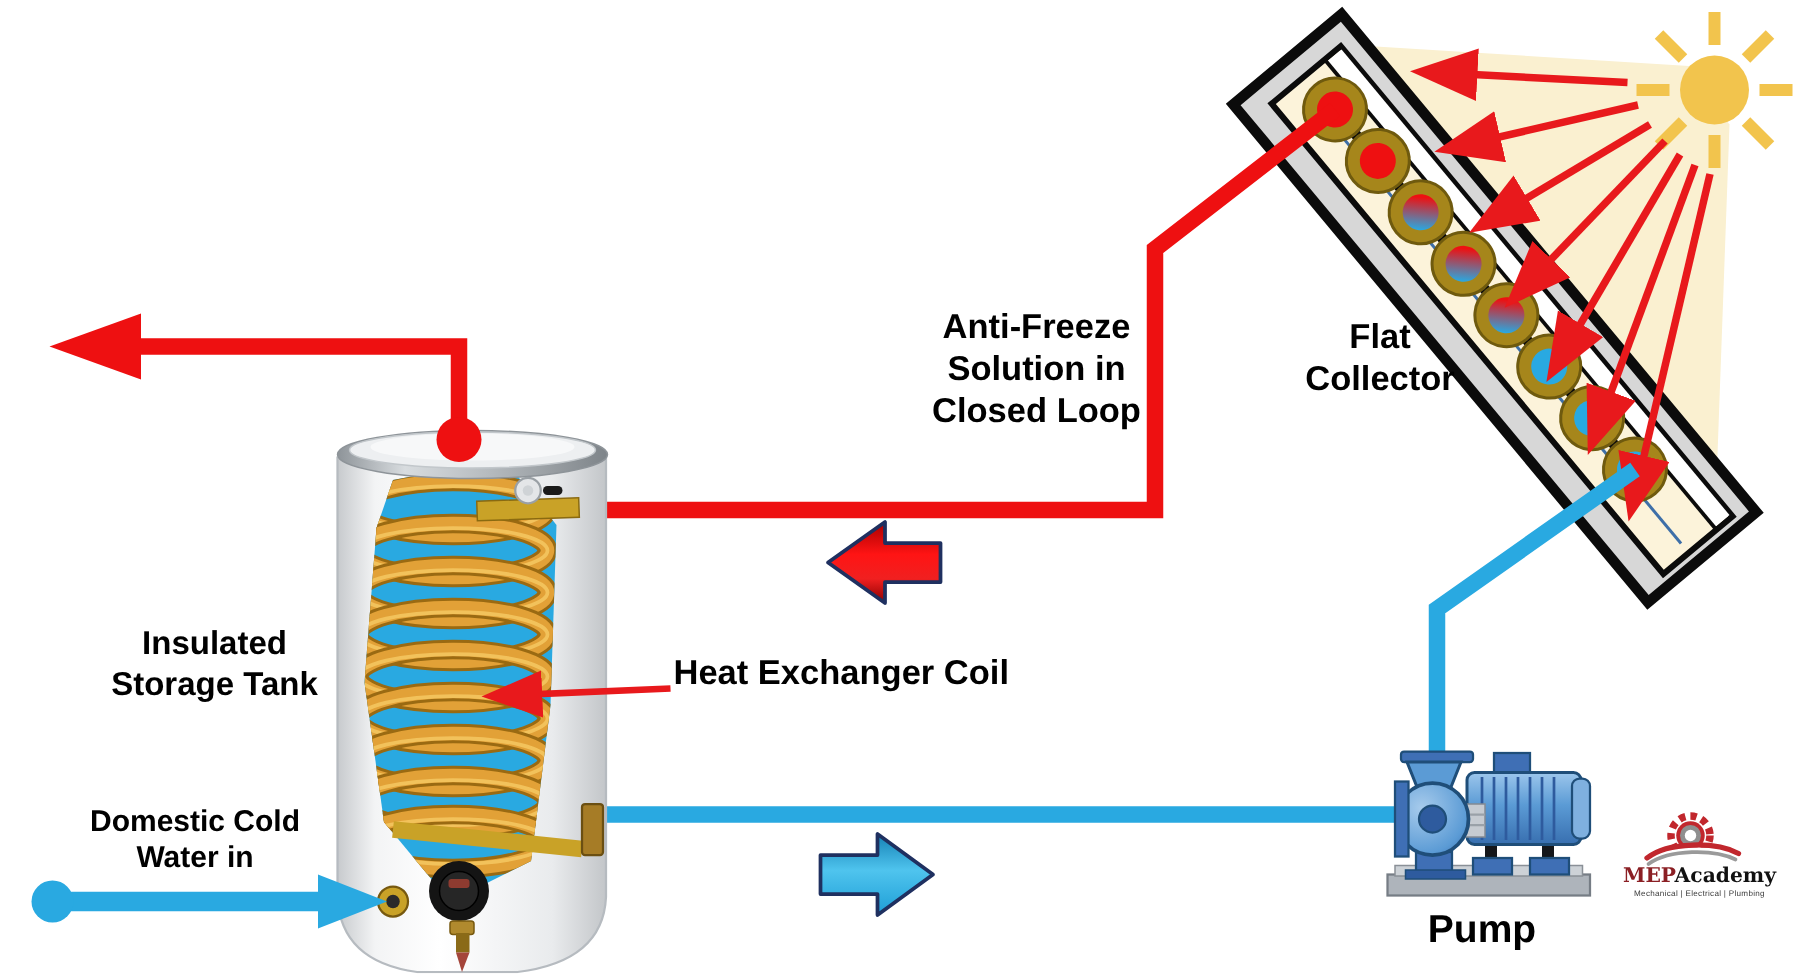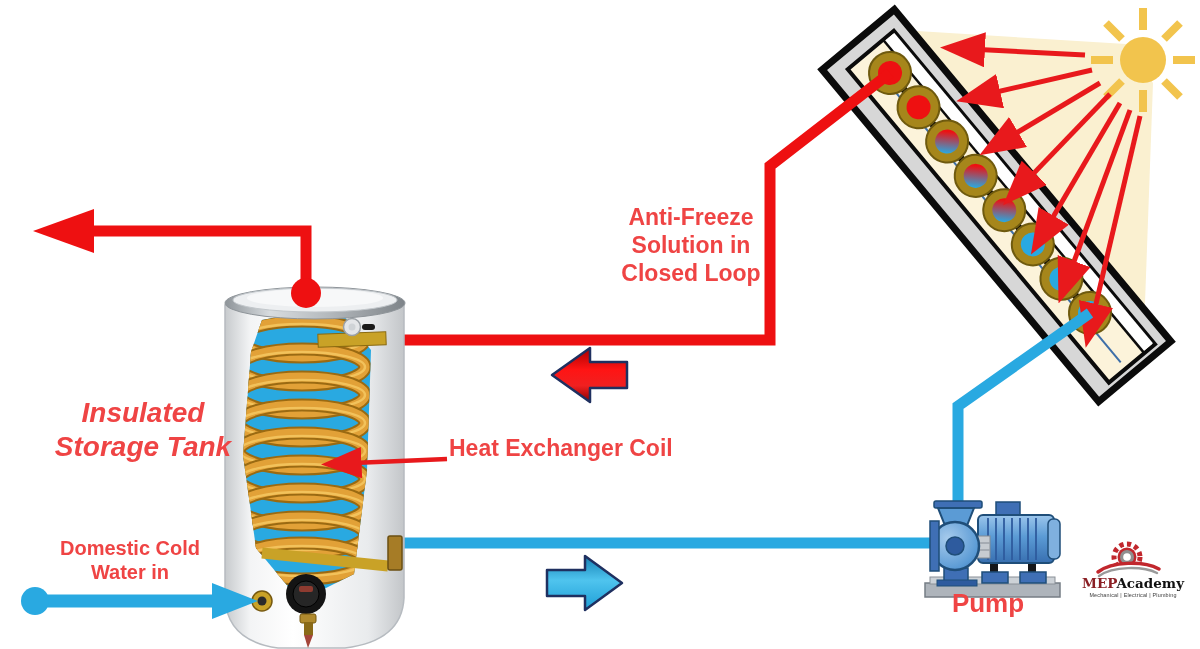--- a/index.html
+++ b/index.html
@@ -1,27 +1,27 @@
 <!DOCTYPE html>
 <html><head>
 <meta charset="utf-8">
 <style>
   html,body{margin:0;padding:0;background:#fff;}
   #stage{position:relative;width:1200px;height:649px;background:#fff;overflow:hidden;
          font-family:"Liberation Sans",sans-serif;}
   #stage svg{position:absolute;left:0;top:0;}
-  .lbl{position:absolute;color:#ef4444;font-weight:600;text-align:center;
+  .lbl{position:absolute;color:#000000;font-weight:600;text-align:center;
        white-space:pre-line;line-height:1.22;letter-spacing:0;}
   .lbl-hot{left:58px;top:244px;width:195px;font-size:24px;}
-  .lbl-ins{left:38px;top:396px;width:210px;font-size:28px;font-style:italic;}
+  .lbl-ins{left:38px;top:416px;width:210px;font-size:22px;}
   .lbl-hx{left:449px;top:434px;width:260px;font-size:23px;text-align:left;white-space:nowrap;}
   .lbl-cold{left:25px;top:536px;width:210px;font-size:20px;}
   .lbl-af{left:598px;top:203px;width:186px;font-size:23px;}
   .lbl-fc{left:845px;top:210px;width:150px;font-size:23px;}
-  .lbl-pump{left:928px;top:588px;width:120px;font-size:26px;}
+  .lbl-pump{left:928px;top:604px;width:120px;font-size:26px;}
 </style>
 </head>
 <body>
 
 <div id="stage">
 
 <svg width="1200" height="649" viewBox="0 0 1200 649">
   <defs>
     <linearGradient id="gradTank" x1="0" y1="0" x2="1" y2="0">
       <stop offset="0" stop-color="#C7CACD"></stop>
@@ -242,15 +242,17 @@
 </svg>
 
 <div class="lbl lbl-ins">Insulated
 Storage Tank</div>
 <div class="lbl lbl-hx">Heat Exchanger Coil</div>
 <div class="lbl lbl-cold">Domestic Cold
 Water in</div>
 <div class="lbl lbl-af">Anti-Freeze
 Solution in
 Closed Loop</div>
+<div class="lbl lbl-fc">Flat
+Collector</div>
 <div class="lbl lbl-pump">Pump</div>
 
 </div>
 
 </body></html>

